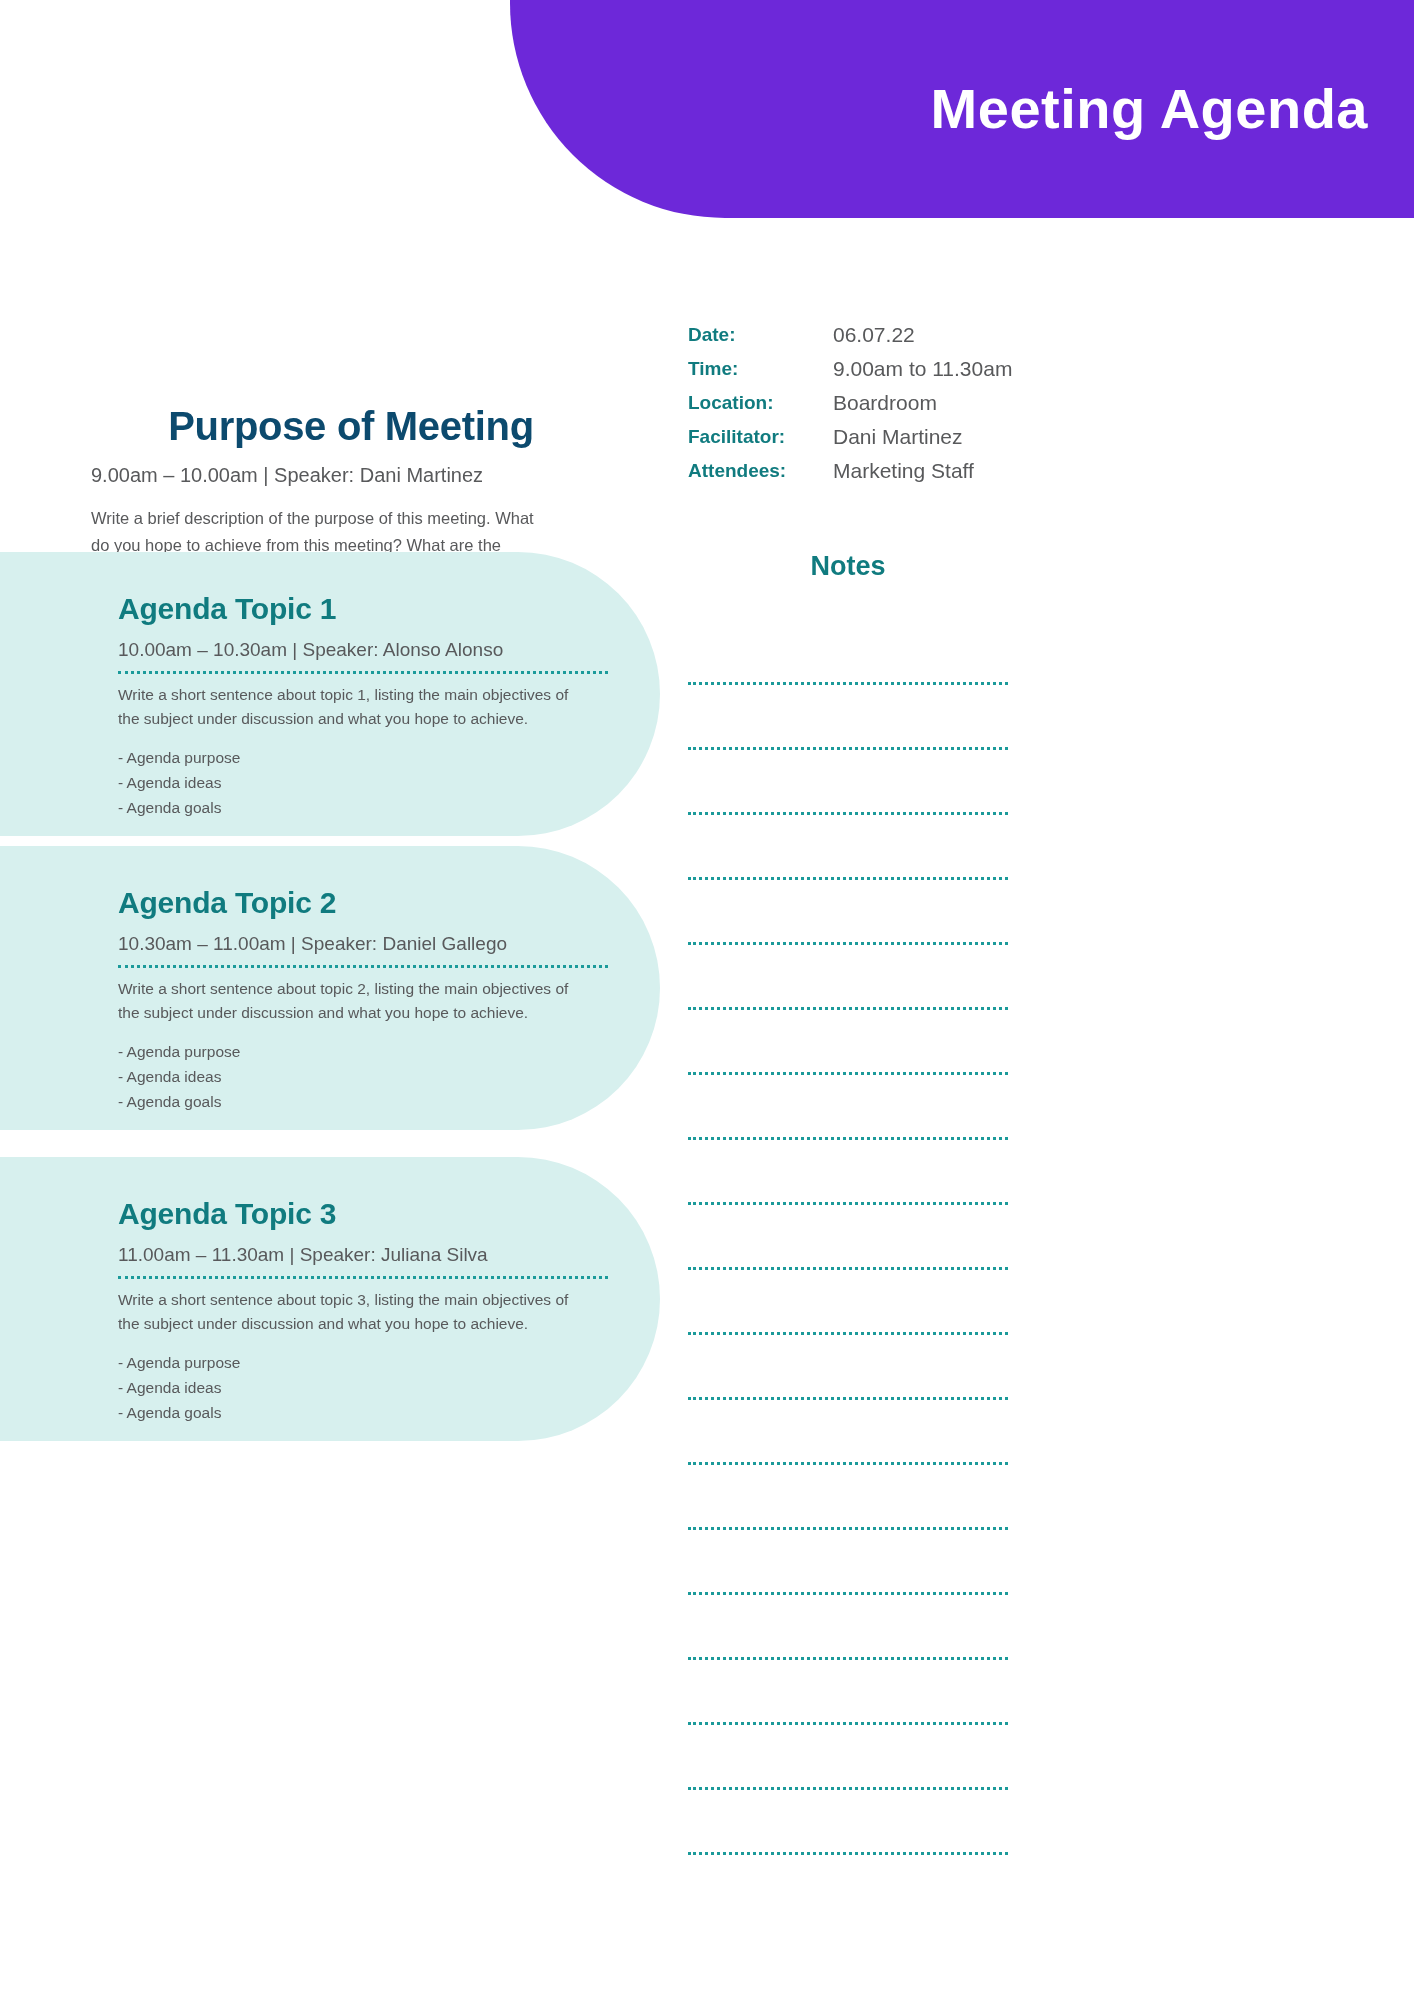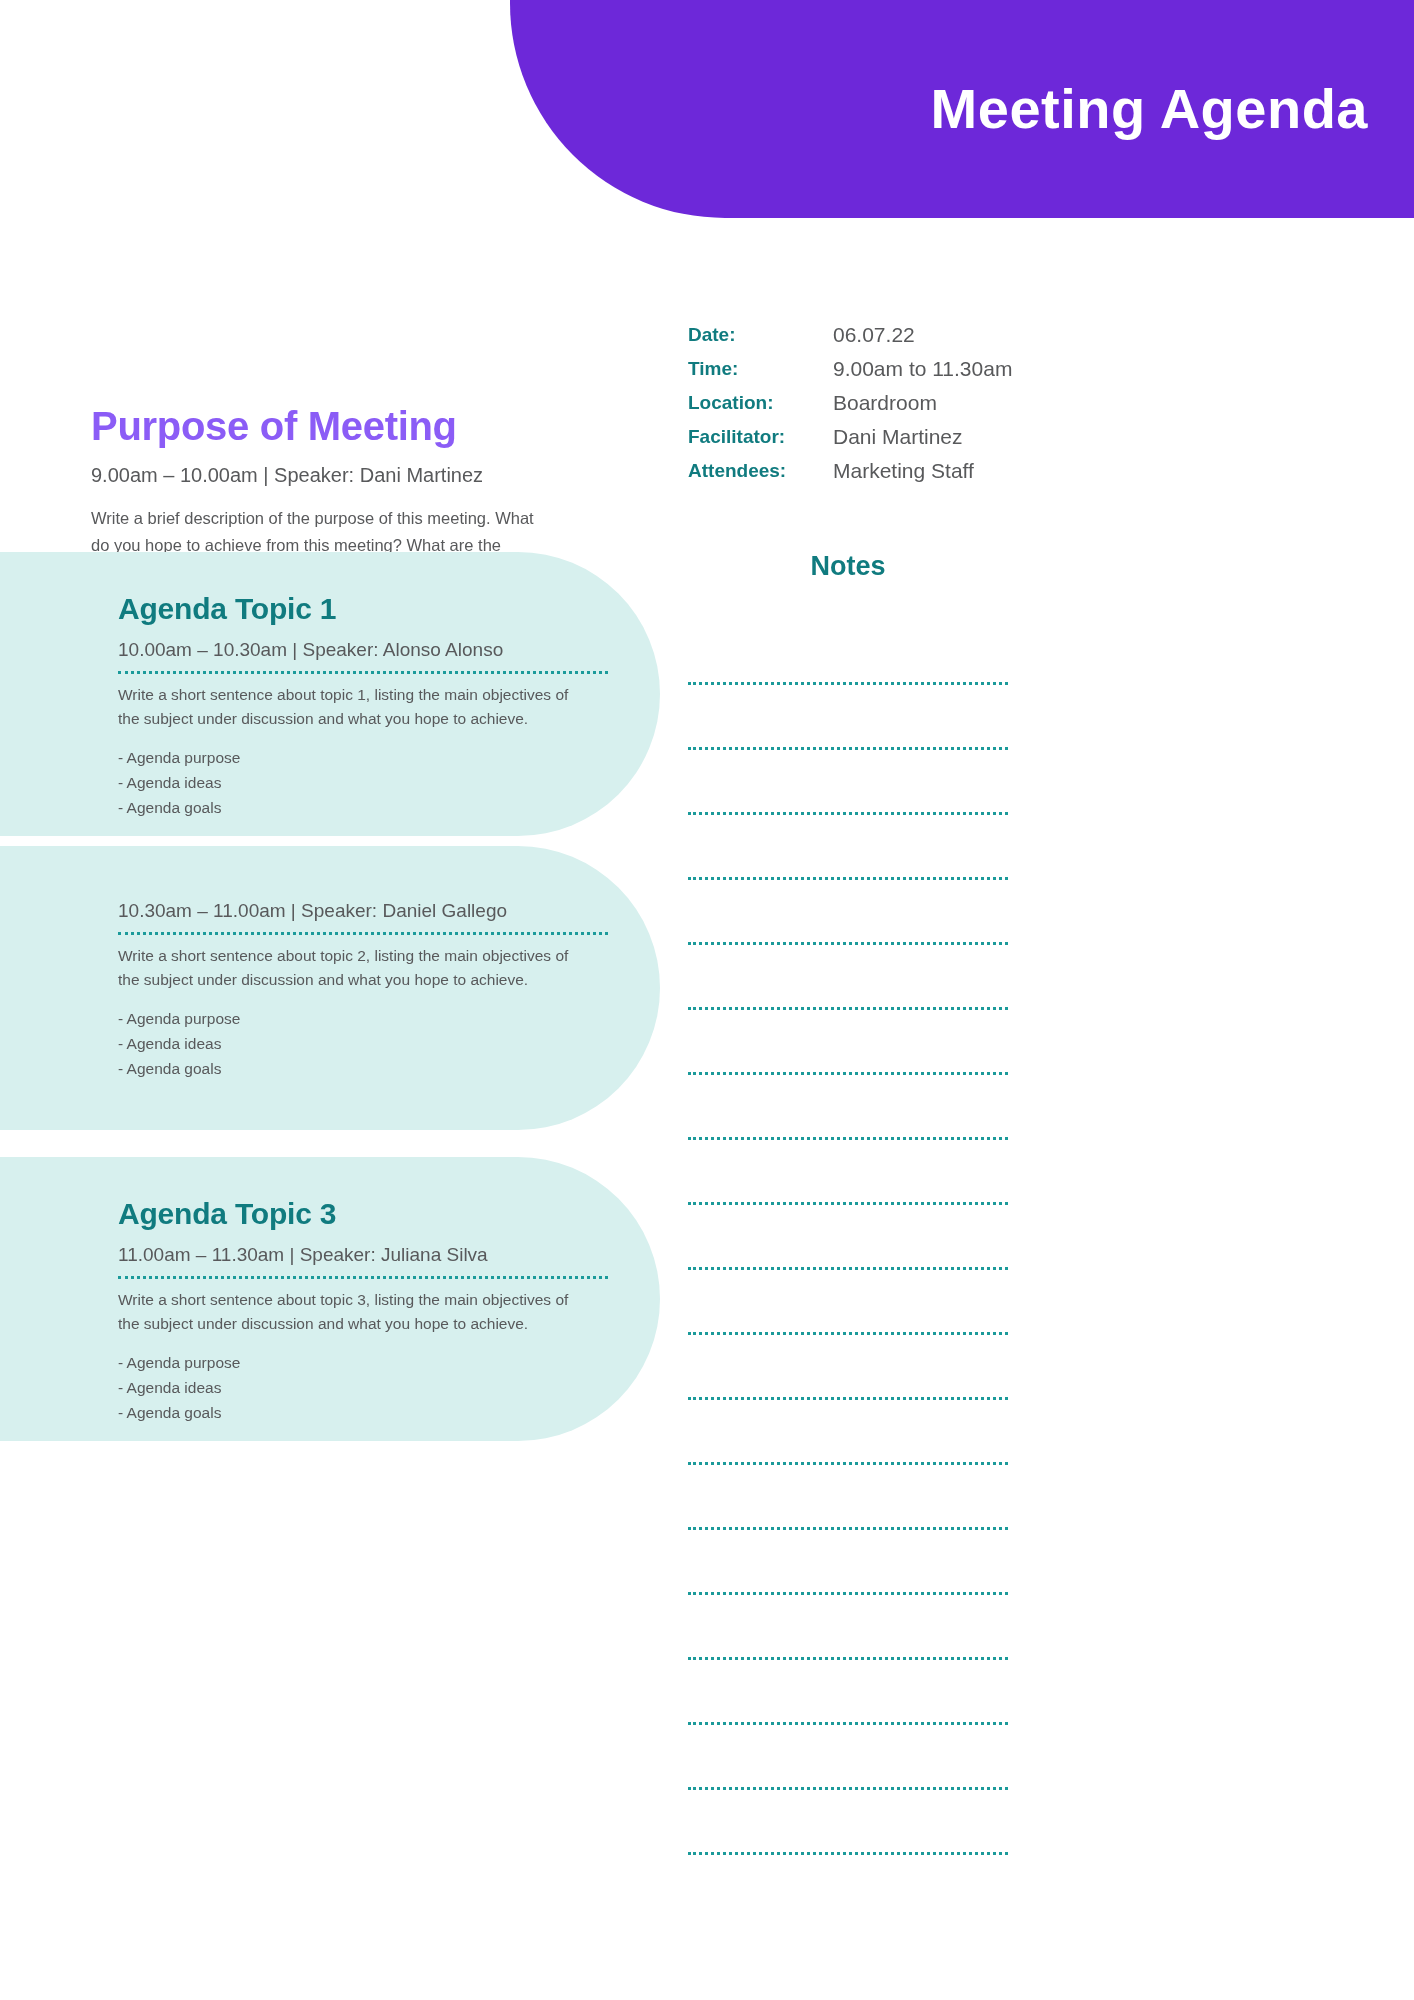--- a/index.html
+++ b/index.html
@@ -34,25 +34,26 @@
     white-space:nowrap;
   }
 
   
   .purpose{
     position:absolute;
     left:91px; top:404px;
     width:520px;
   }
   .purpose-title{
-    color:#8b5cf6;
+    color:#0c4a6e;
     font-size:40px;
     font-weight:bold;
     line-height:1.12;
     letter-spacing:-0.3px;
+    text-align:center;
   }
   .purpose-meta{
     margin-top:14px;
     font-size:20px;
     color:#58595b;
     line-height:1.2;
     white-space:nowrap;
   }
   .purpose-desc{
     margin-top:18px;
@@ -207,20 +208,21 @@
   <div class="card-divider"></div>
   <div class="card-desc">Write a short sentence about topic 1, listing the main objectives of the subject under discussion and what you hope to achieve.</div>
   <ul class="card-bullets">
     <li>- Agenda purpose</li>
     <li>- Agenda ideas</li>
     <li>- Agenda goals</li>
   </ul>
 </div>
 
 <div class="card" id="card-1">
+  <div class="card-title">Agenda Topic 2</div>
   <div class="card-meta">10.30am – 11.00am  |  Speaker: Daniel Gallego</div>
   <div class="card-divider"></div>
   <div class="card-desc">Write a short sentence about topic 2, listing the main objectives of the subject under discussion and what you hope to achieve.</div>
   <ul class="card-bullets">
     <li>- Agenda purpose</li>
     <li>- Agenda ideas</li>
     <li>- Agenda goals</li>
   </ul>
 </div>
 

